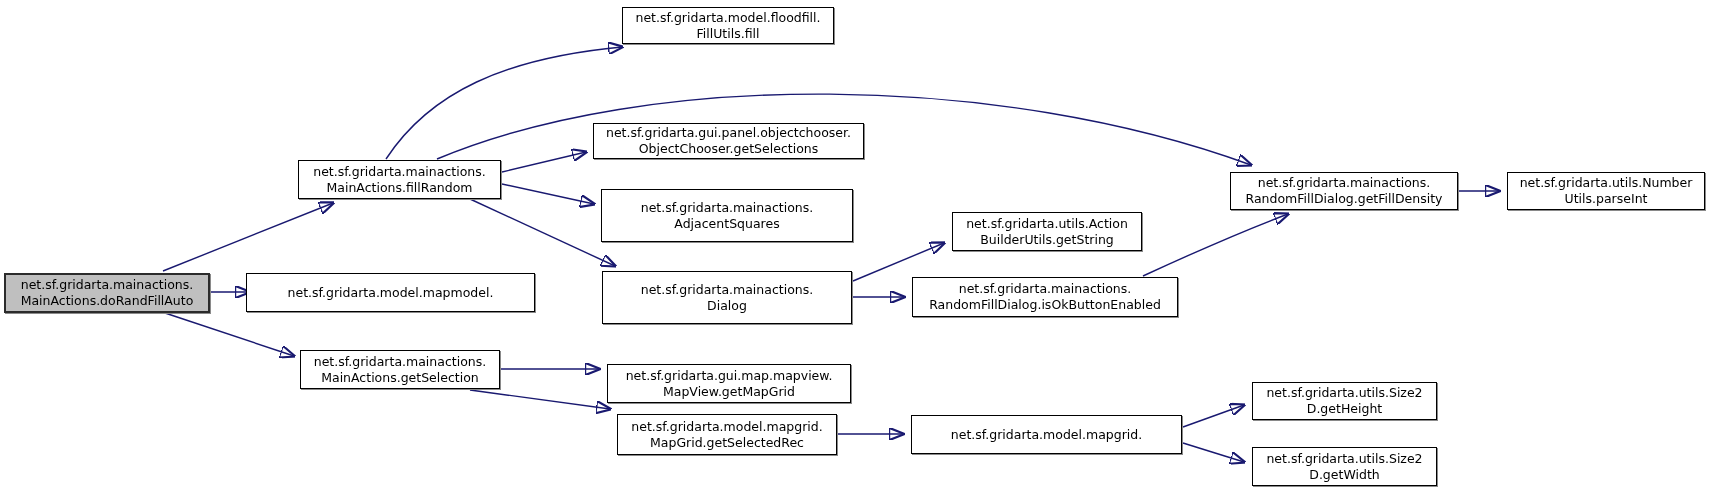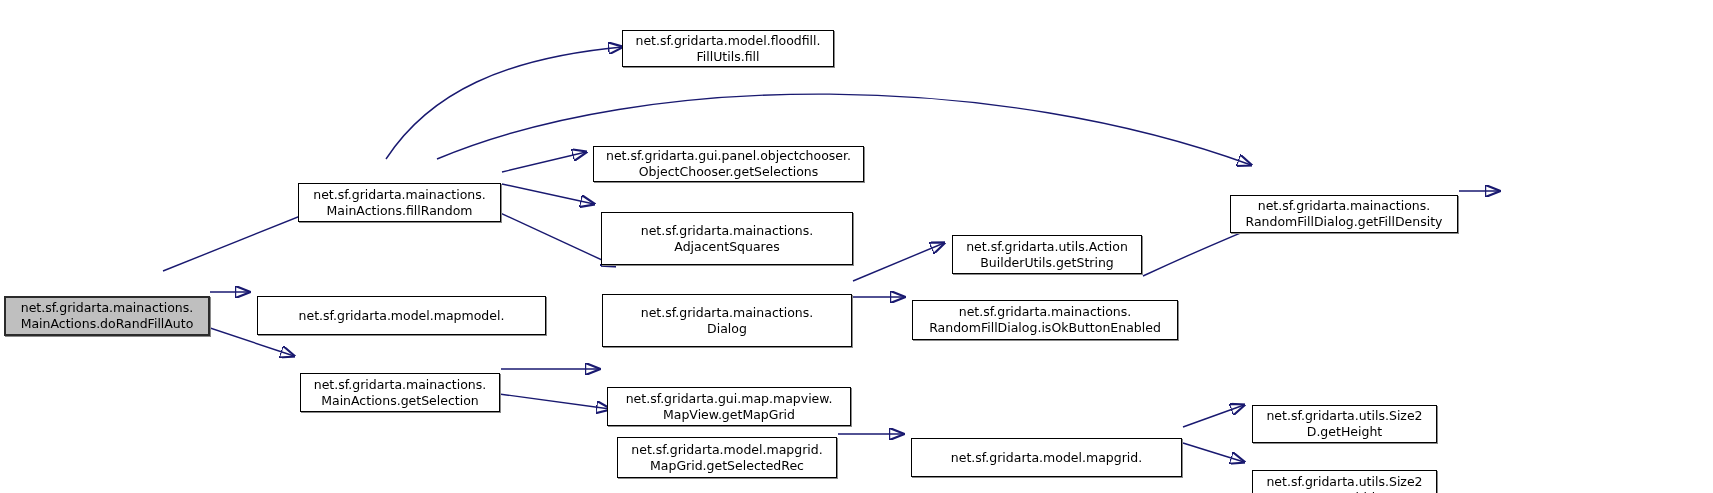--- a/index.html
+++ b/index.html
@@ -15,21 +15,20 @@
   .node{
     position:absolute;
     box-sizing:border-box;
     background:#ffffff;
     border:1px solid #000000;
     box-shadow:1px 1px 0 #8a8a8a;
     display:flex;flex-direction:column;justify-content:center;align-items:center;
     font-size:12.5px;line-height:16px;color:#000000;
     text-align:center;white-space:nowrap;
     cursor:pointer;
-    margin-top:23px;
   }
   .node.root{
     background:#bfbfbf;
     border:2px solid #2b2b2b;
     cursor:default;
   }
   .ln{display:block;}
 </style>
 </head>
 <body>
@@ -64,21 +63,21 @@
   <div class="node root" style="left:4px;top:273px;width:206px;height:40px">
     <span class="ln">net.sf.gridarta.mainactions.</span>
     <span class="ln">MainActions.doRandFillAuto</span>
   </div>
 
   <div class="node" style="left:298px;top:160px;width:203px;height:39px">
     <span class="ln">net.sf.gridarta.mainactions.</span>
     <span class="ln">MainActions.fillRandom</span>
   </div>
 
-  <div class="node" style="left:257px;top:273px;width:289px;height:39px">
+  <div class="node" style="left:246px;top:273px;width:289px;height:39px">
     <span class="ln">net.sf.gridarta.model.mapmodel.</span>
   </div>
 
   <div class="node" style="left:300px;top:350px;width:200px;height:39px">
     <span class="ln">net.sf.gridarta.mainactions.</span>
     <span class="ln">MainActions.getSelection</span>
   </div>
 
   <div class="node" style="left:622px;top:7px;width:212px;height:37px">
     <span class="ln">net.sf.gridarta.model.floodfill.</span>
@@ -108,20 +107,24 @@
   <div class="node" style="left:912px;top:277px;width:266px;height:40px">
     <span class="ln">net.sf.gridarta.mainactions.</span>
     <span class="ln">RandomFillDialog.isOkButtonEnabled</span>
   </div>
 
   <div class="node" style="left:1230px;top:172px;width:228px;height:38px">
     <span class="ln">net.sf.gridarta.mainactions.</span>
     <span class="ln">RandomFillDialog.getFillDensity</span>
   </div>
 
+  <div class="node" style="left:1507px;top:172px;width:198px;height:38px">
+    <span class="ln">net.sf.gridarta.utils.Number</span>
+    <span class="ln">Utils.parseInt</span>
+  </div>
 
   <div class="node" style="left:607px;top:364px;width:244px;height:39px">
     <span class="ln">net.sf.gridarta.gui.map.mapview.</span>
     <span class="ln">MapView.getMapGrid</span>
   </div>
 
   <div class="node" style="left:617px;top:414px;width:220px;height:41px">
     <span class="ln">net.sf.gridarta.model.mapgrid.</span>
     <span class="ln">MapGrid.getSelectedRec</span>
   </div>

